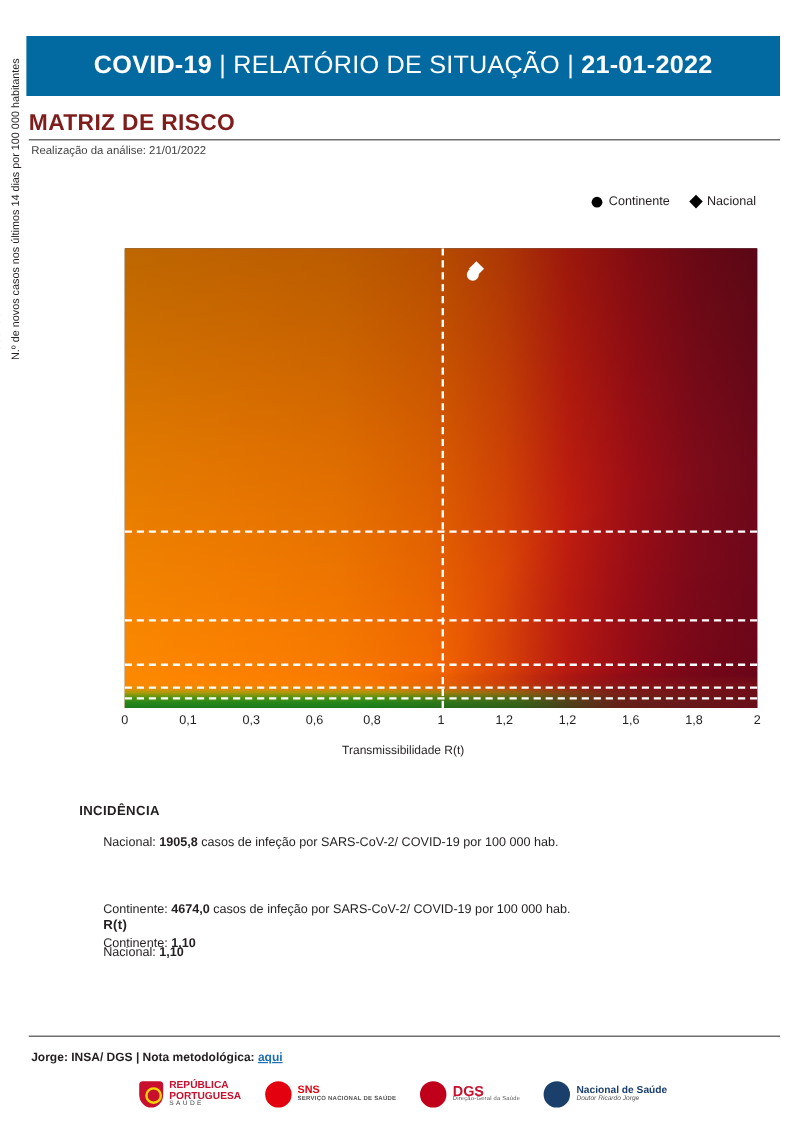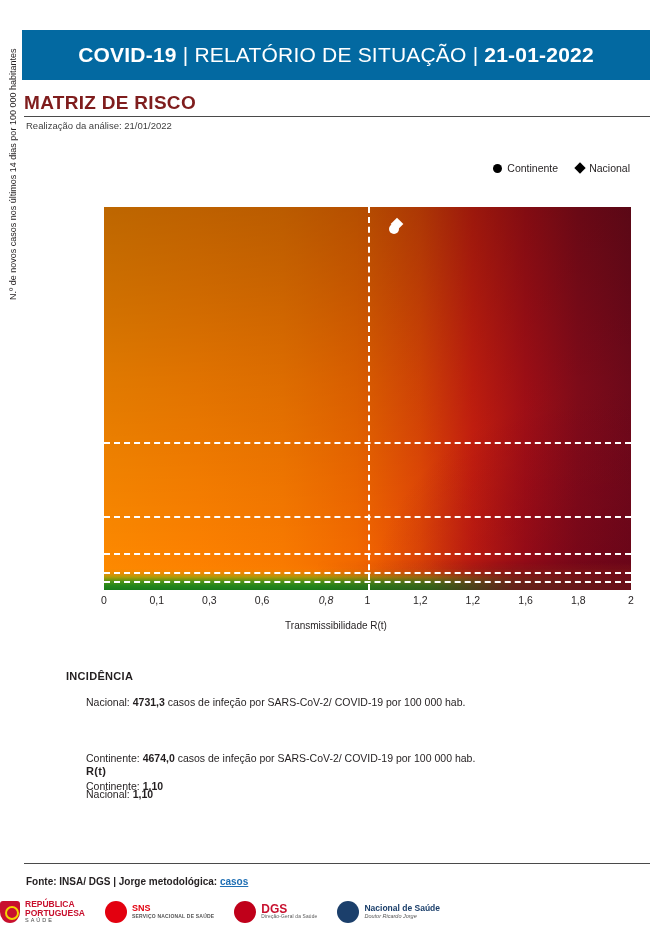--- a/index.html
+++ b/index.html
@@ -231,20 +231,21 @@
   .footer-text a {
     color: #1f6fb4;
     text-decoration: underline;
     font-weight: bold;
   }
   .logos {
     position: absolute;
     left: 0; top: 900px;
     width: 672px;
     display: flex;
+    justify-content: center;
     align-items: center;
     gap: 20px;
   }
   .logo { display: flex; align-items: center; gap: 5px; }
   .logo-txt1 { font-size: 8.5px; font-weight: bold; color: #c8102e; line-height: 1.05; }
   .logo-txt1 small { display:block; font-weight: normal; font-size: 5.5px; color:#444; letter-spacing:2px;}
   .logo-txt2 { font-size: 9px; font-weight: bold; color: #e3000f; line-height: 1.05; }
   .logo-txt2 small { display:block; font-weight: bold; font-size: 5px; color:#555; letter-spacing:0.2px;}
   .logo-txt3 { font-size: 12px; font-weight: bold; color: #c8102e; line-height: 1.0; }
   .logo-txt3 small { display:block; font-weight: normal; font-size: 4.8px; color:#555; letter-spacing:0.2px;}
@@ -322,52 +323,52 @@
   
   
   
 </div>
 
 <div>
   <div class="xtick" style="left:104px;">0</div>
   <div class="xtick" style="left:156.7px;">0,1</div>
   <div class="xtick" style="left:209.4px;">0,3</div>
   <div class="xtick" style="left:262.1px;">0,6</div>
-  <div class="xtick" style="left:326px;font-style:italic;">0,8</div>
+  <div class="xtick" style="left:310px;">0,8</div>
   <div class="xtick" style="left:367.5px;">1</div>
   <div class="xtick" style="left:420.2px;text-align:right;">1,2</div>
   <div class="xtick" style="left:472.9px;">1,2</div>
   <div class="xtick" style="left:525.6px;">1,6</div>
   <div class="xtick" style="left:578.3px;">1,8</div>
   <div class="xtick" style="left:631px;">2</div>
 </div>
 
 <div class="x-axis-title">Transmissibilidade R(t)</div>
 <div class="y-axis-title">Incidência</div>
 <div class="y-axis-title2">N.º de novos casos nos últimos 14 dias por 100 000 habitantes</div>
 
 <div class="block-head" style="left:66px; top:670px;">INCIDÊNCIA</div>
 <div class="block-line" style="left:86px; top:696px;">
-  <span>Nacional: </span><b>4731,3</b><span> casos de infeção por SARS-CoV-2/ COVID-19 por 100 000 hab.</span>
+  <span>Nacional: </span><b>1905,8</b><span> casos de infeção por SARS-CoV-2/ COVID-19 por 100 000 hab.</span>
 </div>
 <div class="block-line" style="left:86px; top:752px;">
   <span>Continente: </span><b>4674,0</b><span> casos de infeção por SARS-CoV-2/ COVID-19 por 100 000 hab.</span>
 </div>
 
 <div class="block-head" style="left:86px; top:765px;">R(t)</div>
 <div class="block-line" style="left:86px; top:788px;">
   <span>Nacional: </span><b>1,10</b>
 </div>
 <div class="block-line" style="left:86px; top:780px;">
   <span>Continente: </span><b>1,10</b>
 </div>
 
 <div class="footer-rule"></div>
 <div class="footer-text">
-  <span>Fonte: INSA/ DGS  |  Jorge metodológica: </span><a href="#">casos</a>
+  <span>Jorge: INSA/ DGS  |  Nota metodológica: </span><a href="#">aqui</a>
 </div>
 
 <div class="logos">
   <div class="logo">
     <div class="shield"></div>
     <div class="logo-txt1">
       <span>REPÚBLICA</span><br>
       <span>PORTUGUESA</span>
       <small>SAÚDE</small>
     </div>

